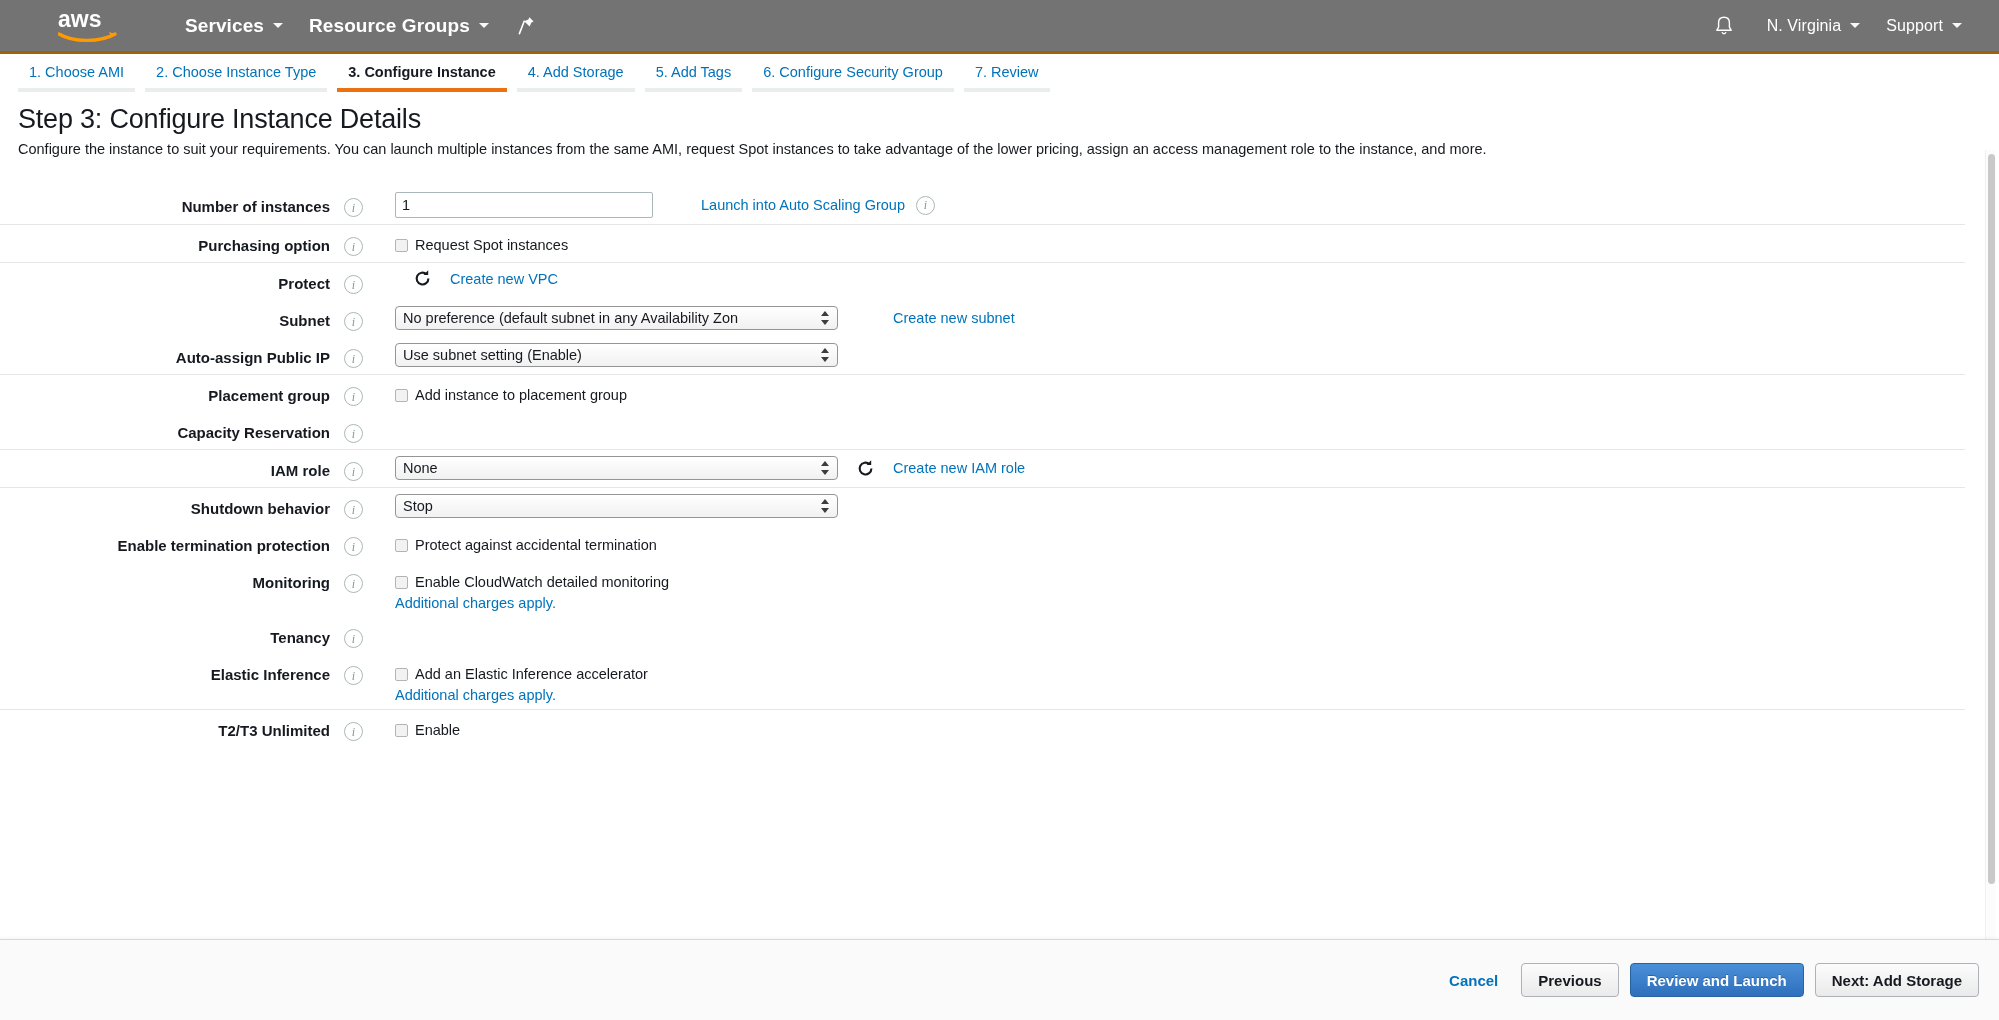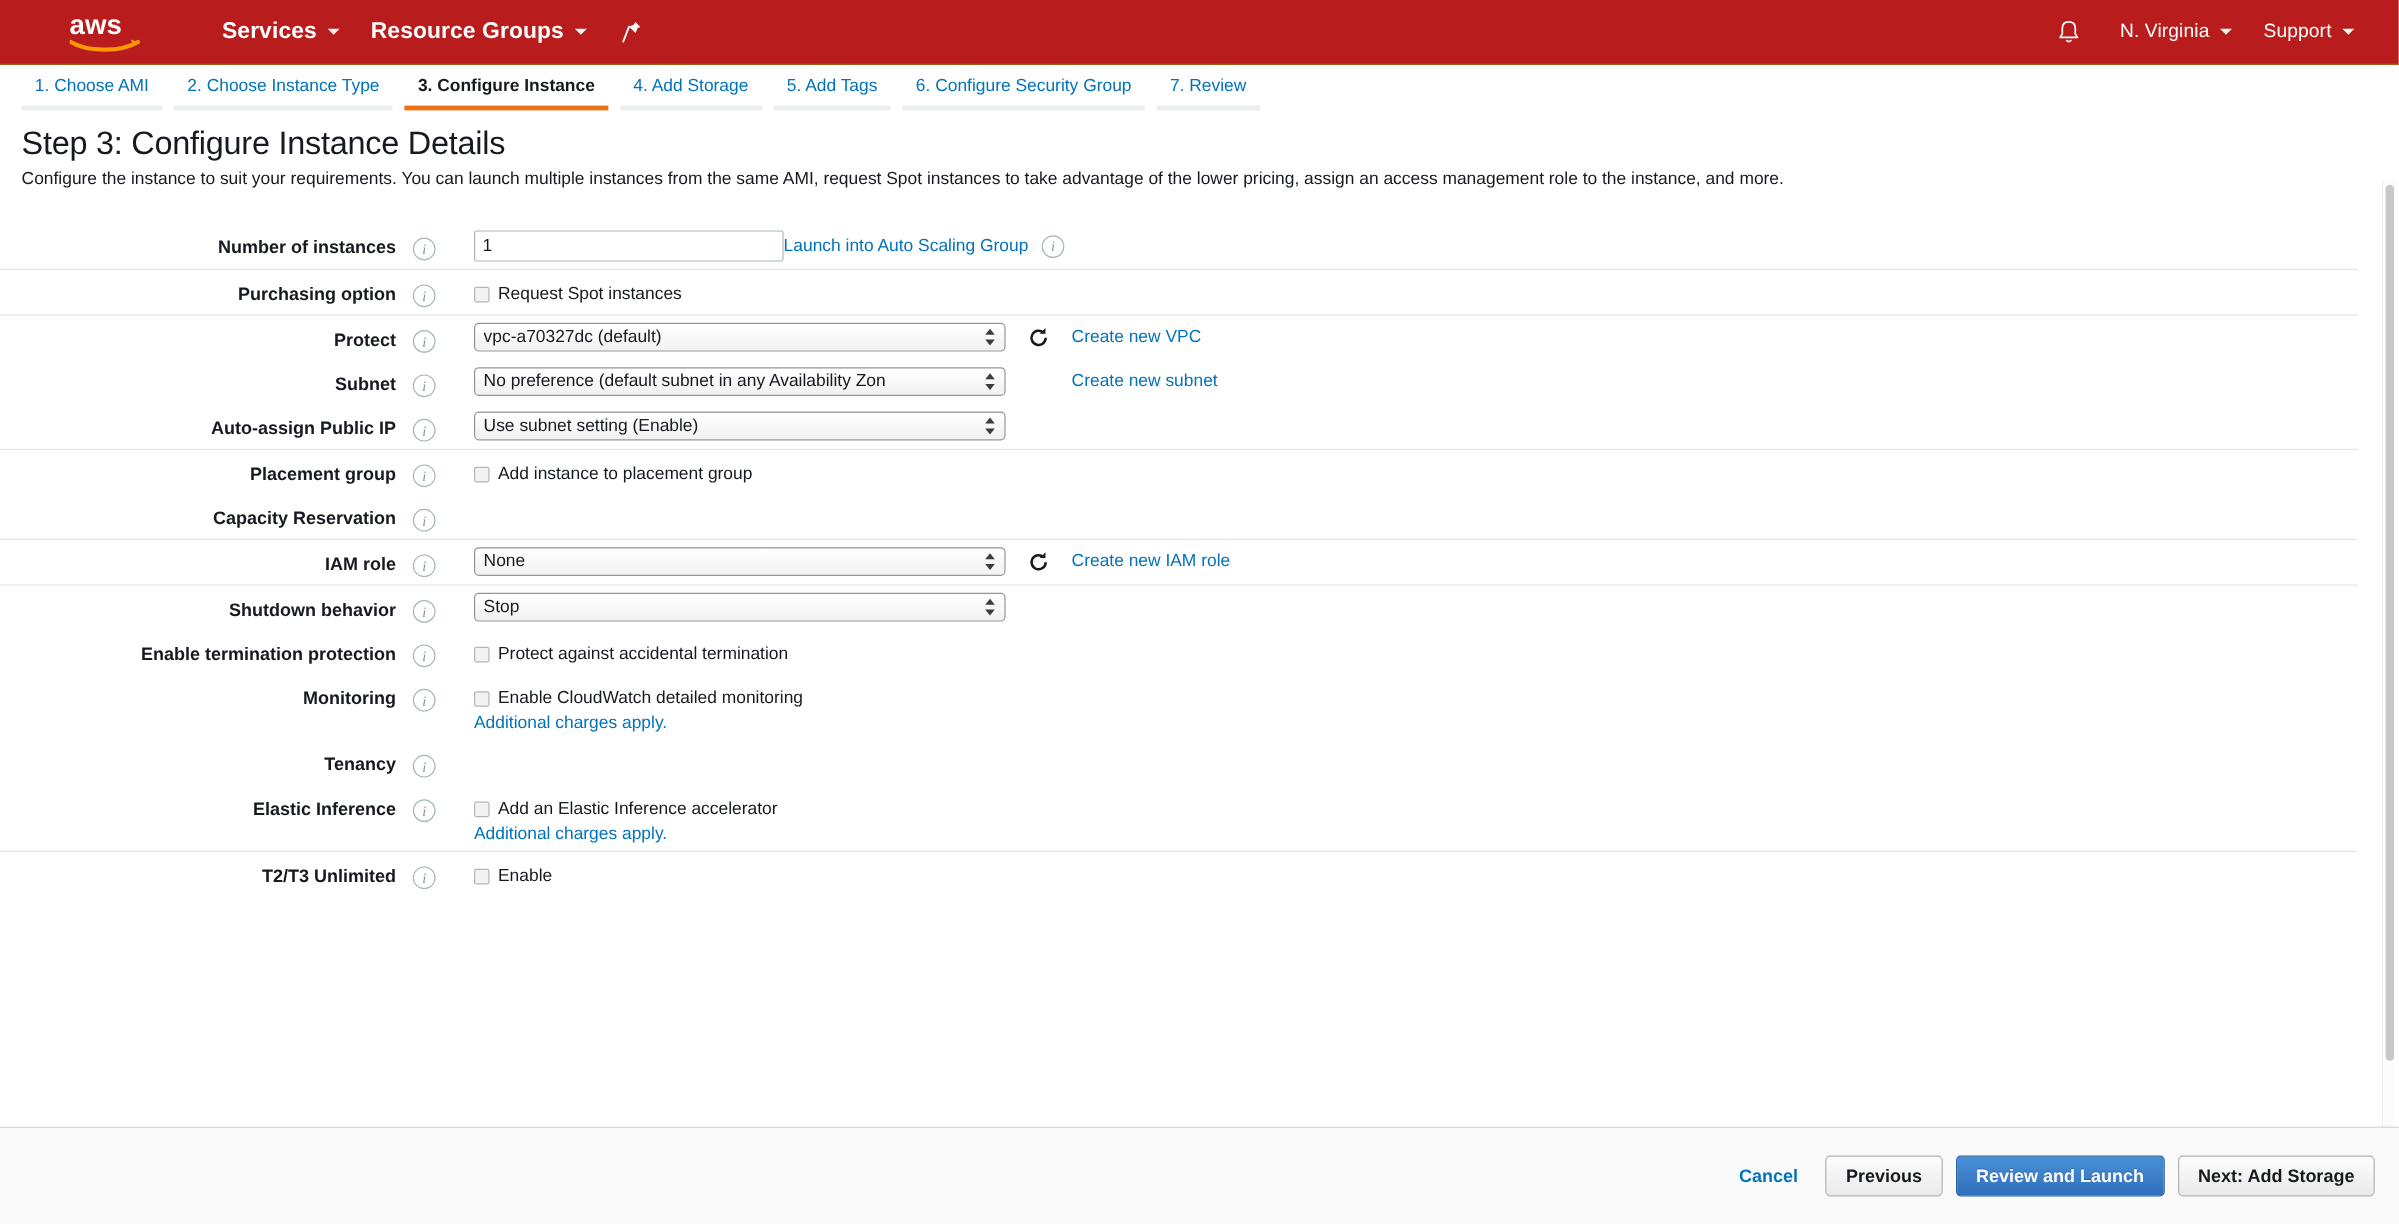--- a/index.html
+++ b/index.html
@@ -9,25 +9,25 @@
     width: 1999px; height: 1020px;
     overflow: hidden;
     background: #ffffff;
     font-family: "Liberation Sans", sans-serif;
     -webkit-font-smoothing: antialiased;
   }
 
   
   #topnav {
     height: 54px;
-    background: #b91c1c;
+    background: #737373;
     display: flex;
     align-items: flex-start;
     position: relative;
-    border-bottom: 1px solid #a16207;
+    border-bottom: 3px solid #a16207;
   }
   #topnav .nav-left { display: flex; align-items: center; height: 100%; }
   #topnav .nav-right {
     display: flex; align-items: center; height: 100%;
     margin-left: auto; padding-right: 24px;
   }
   .aws-logo {
     width: 62px; height: 38px;
     margin-left: 58px; margin-right: 52px;
     position: relative;
@@ -239,21 +239,21 @@
   }
   .sub-lnk { margin-top: 5px; display: block; }
 
   .refresh {
     margin: 0 9px 0 18px;
     cursor: pointer;
     display: flex; align-items: center;
     flex: 0 0 auto;
   }
   .side-lnk { margin-left: 9px; }
-  .gap-lnk  { }
+  .gap-lnk  { margin-left: 48px; }
 
   
   #footer {
     position: absolute;
     left: 0; right: 0; bottom: 0;
     height: 81px;
     background: #fafafa;
     border-top: 1px solid #d5dbdb;
     display: flex;
     align-items: center;
@@ -407,24 +407,20 @@
       </div>
     </div>
   </div>
 
   <div class="sec">
     <div class="row">
       <div class="row-label">Protect</div>
       <div class="info-i">i</div>
       <div class="row-ctl">
         <div class="ctl-line">
-          <div class="sel">
-            <span class="sel-txt">vpc-a70327dc (default)</span>
-            <span class="arrows"></span>
-          </div>
           <span class="refresh">
             <svg width="19" height="19" viewBox="0 0 19 19" aria-hidden="true">
               <path d="M15.4 9.5 a5.9 5.9 0 1 1 -1.9 -4.3" fill="none" stroke="#16191f" stroke-width="2.1"></path>
               <path d="M15.2 1.3 L15.2 6.1 L10.5 6.1 Z" fill="#16191f"></path>
             </svg>
           </span>
           <span class="lnk side-lnk">Create new VPC</span>
         </div>
       </div>
     </div>

